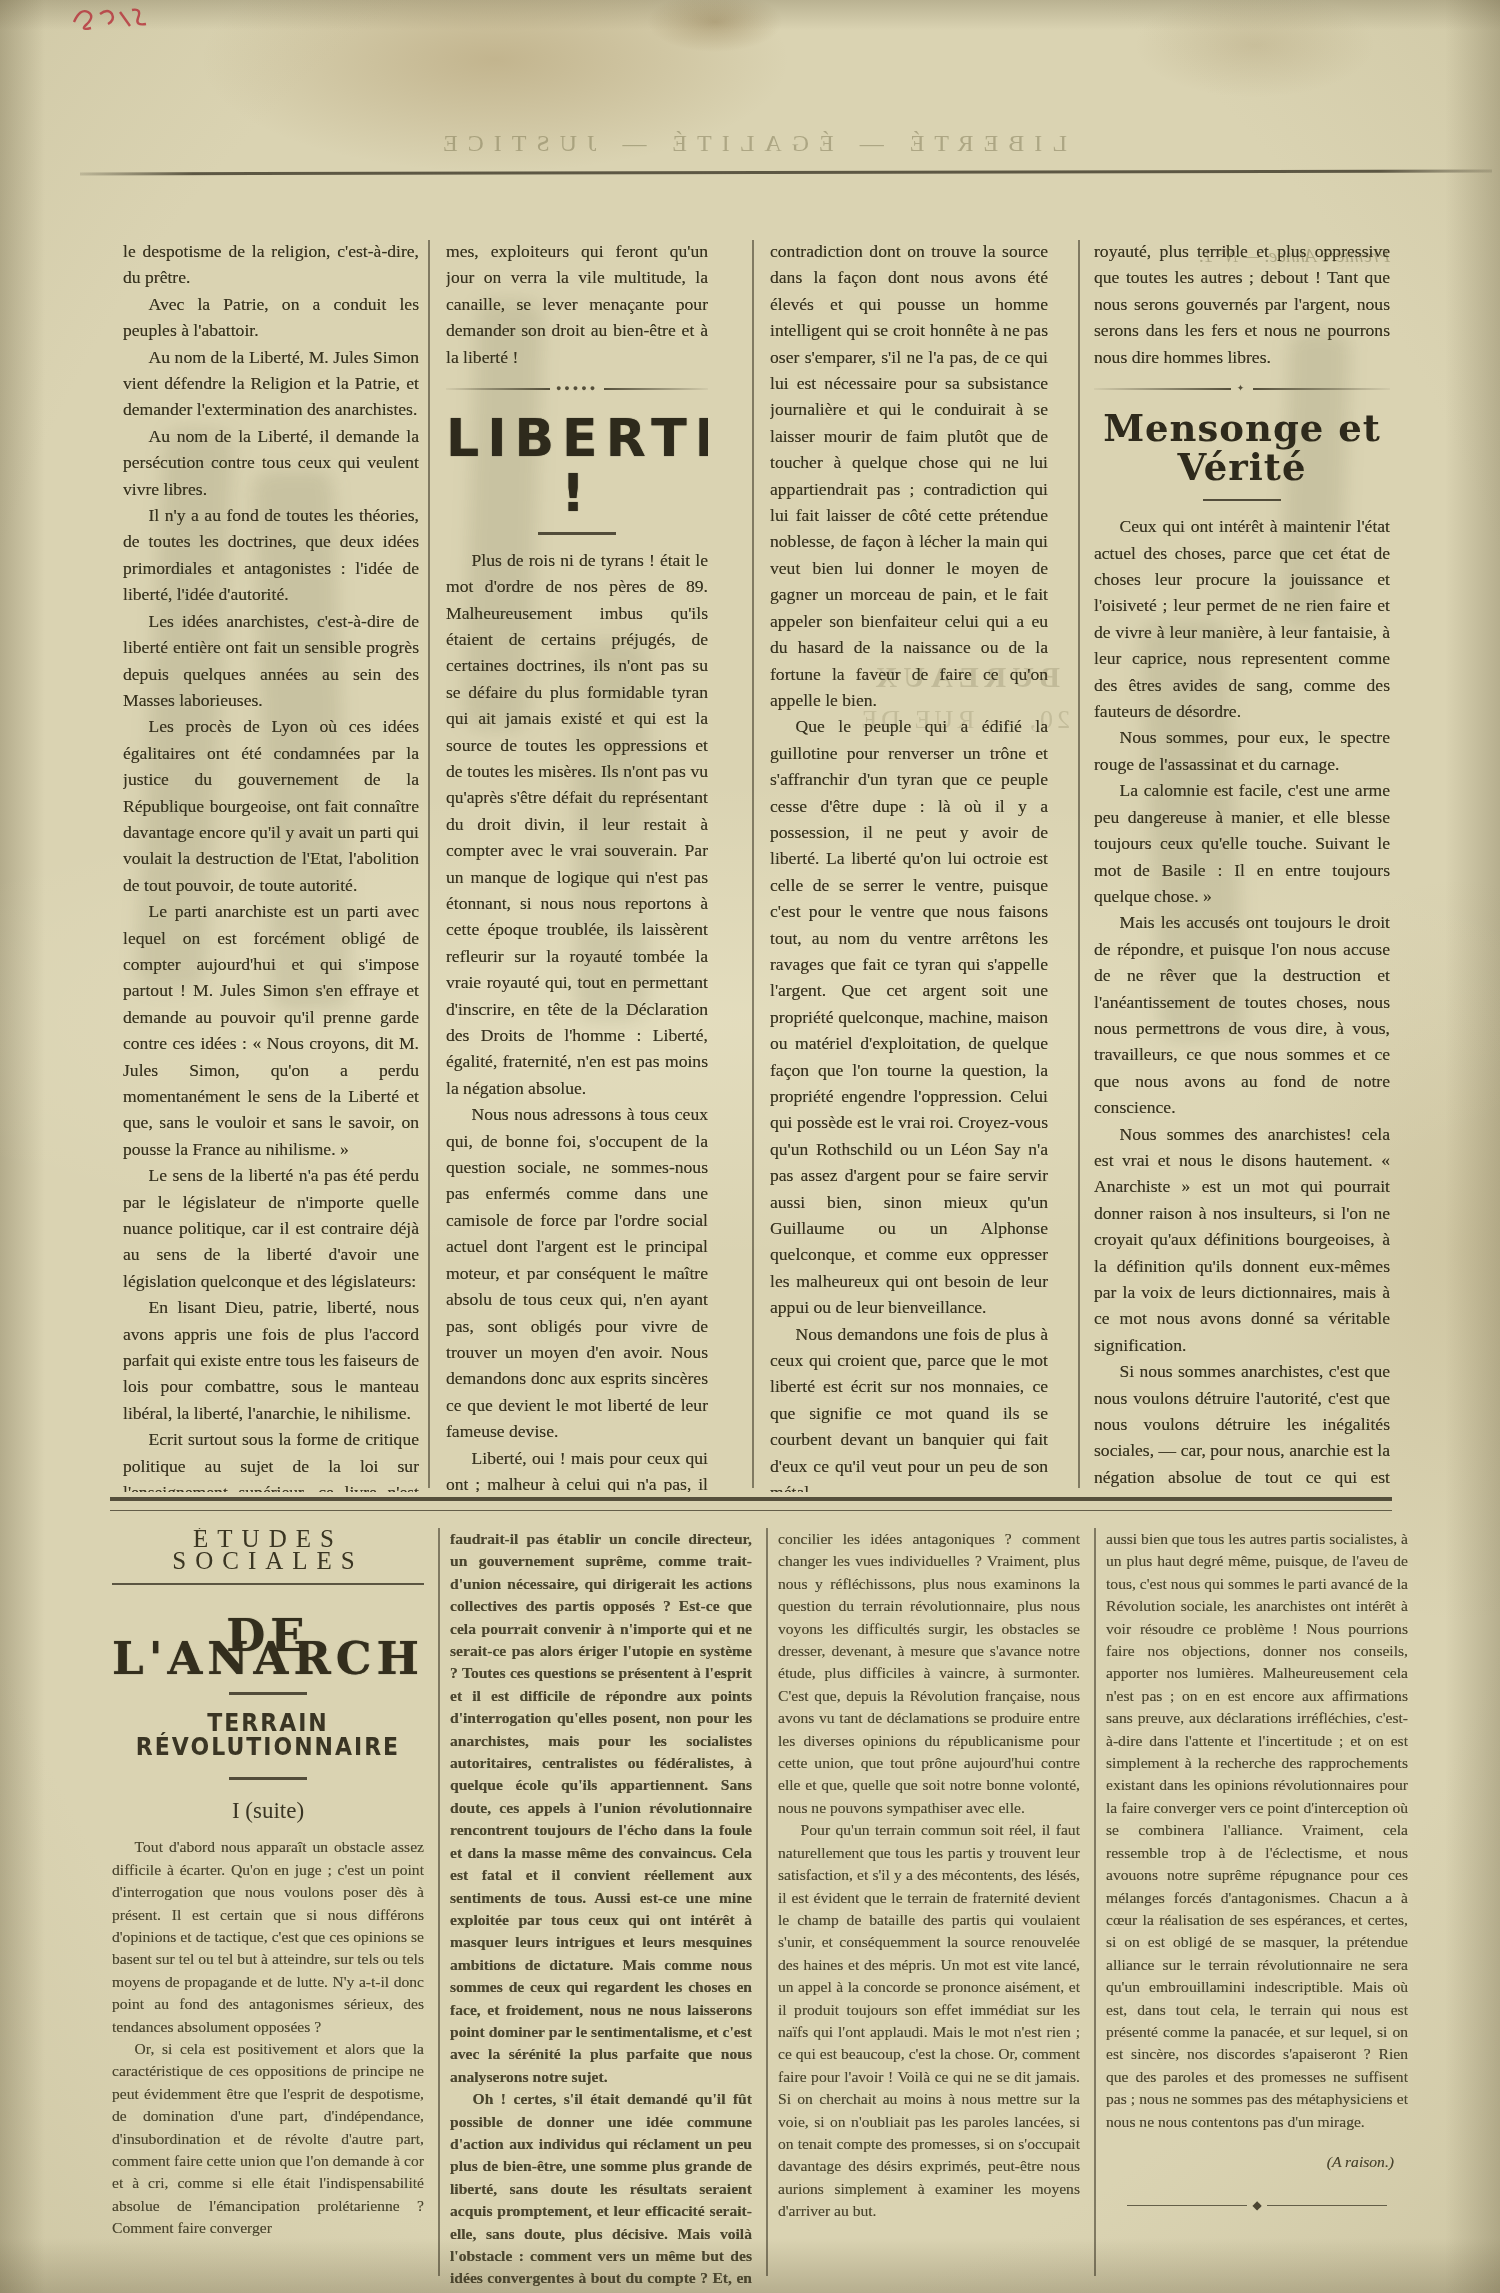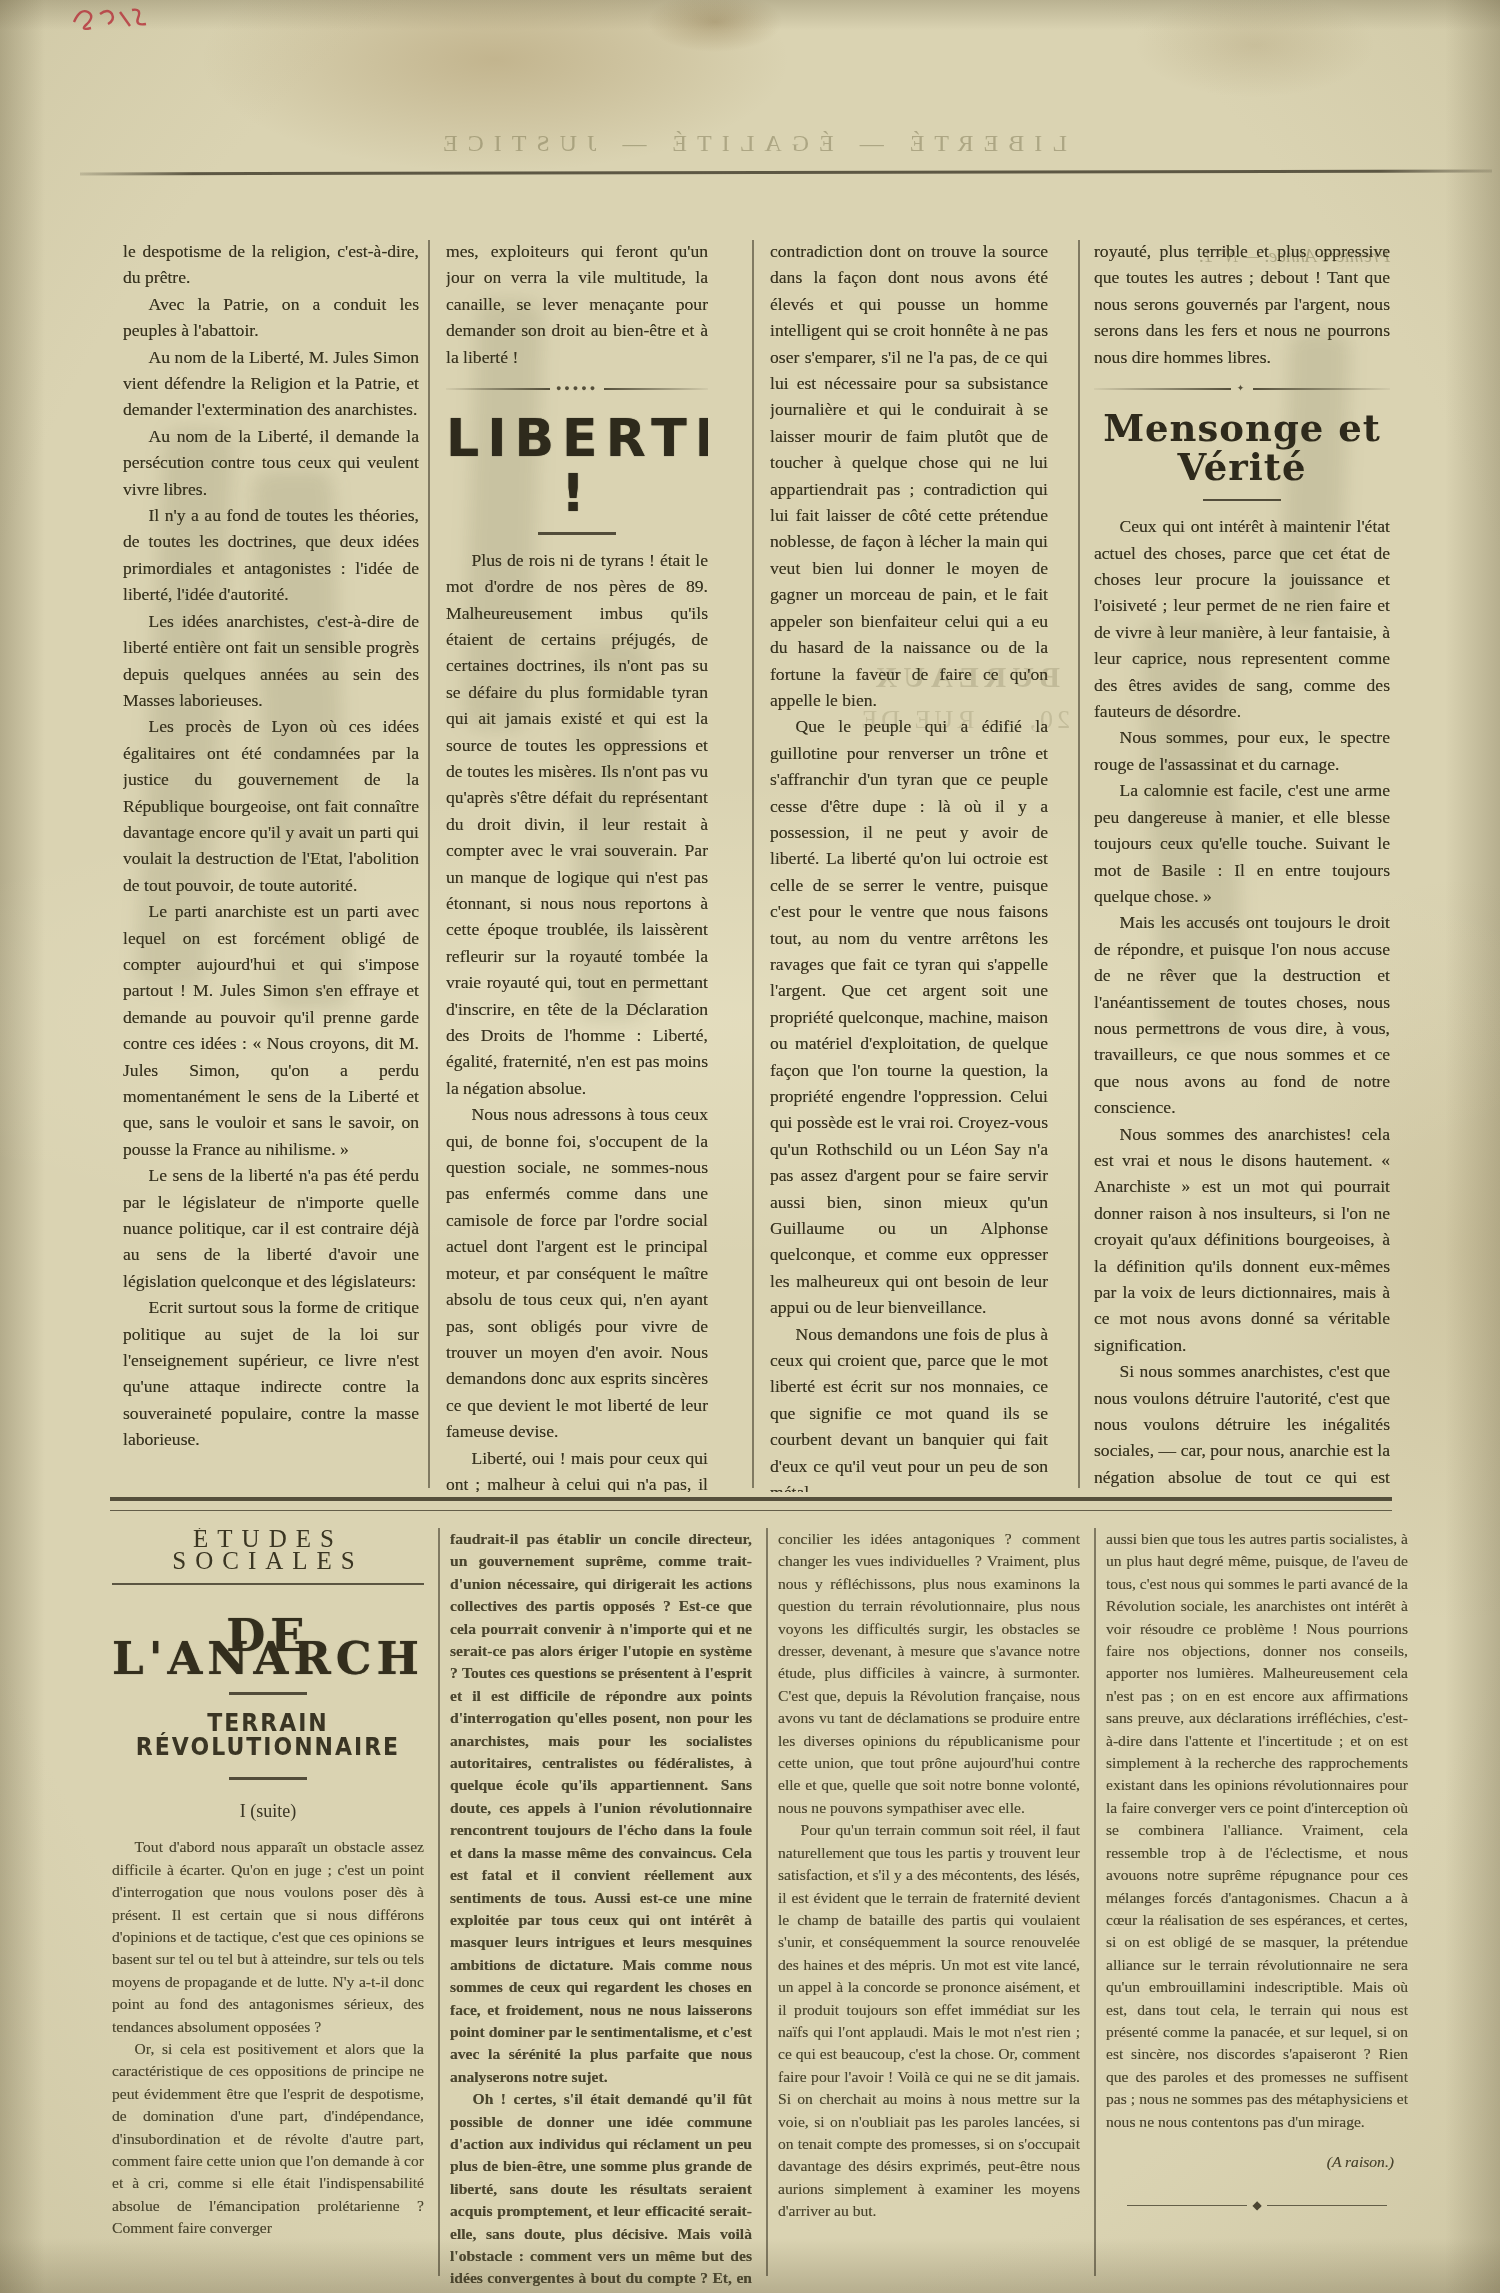--- a/index.html
+++ b/index.html
@@ -49,21 +49,21 @@
     text-shadow:0 0 1px rgba(46,42,28,.8);}
   .headline-serif{font-family:"DejaVu Serif",serif;font-weight:bold;text-align:center;
     font-size:37px;letter-spacing:1px;color:#2e2a1c;margin:16px 0 0;line-height:1.05;}
   .kicker{font-family:"Liberation Serif",serif;font-size:25px;letter-spacing:9px;text-align:center;
     color:#3a3522;margin:0;}
   .kicker-rule{height:2.5px;background:rgba(48,43,28,.75);margin:10px 0 0;}
   .big-title{font-family:"DejaVu Serif",serif;font-weight:bold;font-size:45px;letter-spacing:5px;
     text-align:center;color:#332e1d;margin:40px 0 0;text-shadow:0 0 1px rgba(40,36,22,.7);}
   .subtitle{font-family:"DejaVu Sans",sans-serif;font-weight:bold;font-size:22px;letter-spacing:2px;
     text-align:center;color:#3a3524;margin:18px 0 0;transform:scaleY(1.1);}
-  .part-label{font-size:18px;text-align:center;margin:20px 0 14px;color:#3a3524;}
+  .part-label{font-size:23px;text-align:center;margin:20px 0 14px;color:#3a3524;}
   .continued{text-align:right;font-style:italic;margin-top:18px;padding-right:14px;color:#413c28;}
   
   .redmark{position:absolute;left:70px;top:2px;}
 </style>
 </head>
 <body>
 
 <div id="paper">
 
   <svg class="redmark" width="90" height="34" viewBox="0 0 90 34">
@@ -91,20 +91,21 @@
   <div class="col top-col" style="left:123px;width:296px;">
       <p class="par noind">le despotisme de la religion, c'est-à-dire, du prêtre.</p>
       <p class="par">Avec la Patrie, on a conduit les peuples à l'abattoir.</p>
       <p class="par">Au nom de la Liberté, M. Jules Simon vient défendre la Religion et la Patrie, et demander l'extermination des anarchistes.</p>
       <p class="par">Au nom de la Liberté, il demande la persécution contre tous ceux qui veulent vivre libres.</p>
       <p class="par">Il n'y a au fond de toutes les théories, de toutes les doctrines, que deux idées primordiales et antagonistes : l'idée de liberté, l'idée d'autorité.</p>
       <p class="par">Les idées anarchistes, c'est-à-dire de liberté entière ont fait un sensible progrès depuis quelques années au sein des Masses laborieuses.</p>
       <p class="par">Les procès de Lyon où ces idées égalitaires ont été condamnées par la justice du gouvernement de la République bourgeoise, ont fait connaître davantage encore qu'il y avait un parti qui voulait la destruction de l'Etat, l'abolition de tout pouvoir, de toute autorité.</p>
       <p class="par">Le parti anarchiste est un parti avec lequel on est forcément obligé de compter aujourd'hui et qui s'impose partout ! M. Jules Simon s'en effraye et demande au pouvoir qu'il prenne garde contre ces idées : « Nous croyons, dit M. Jules Simon, qu'on a perdu momentanément le sens de la Liberté et que, sans le vouloir et sans le savoir, on pousse la France au nihilisme. »</p>
       <p class="par">Le sens de la liberté n'a pas été perdu par le législateur de n'importe quelle nuance politique, car il est contraire déjà au sens de la liberté d'avoir une législation quelconque et des législateurs:</p>
+      <p class="par">En lisant Dieu, patrie, liberté, nous avons appris une fois de plus l'accord parfait qui existe entre tous les faiseurs de lois pour combattre, sous le manteau libéral, la liberté, l'anarchie, le nihilisme.</p>
       <p class="par">Ecrit surtout sous la forme de critique politique au sujet de la loi sur l'enseignement supérieur, ce livre n'est qu'une attaque indirecte contre la souveraineté populaire, contre la masse laborieuse.</p>
     </div>
 
   <div class="col top-col" style="left:446px;width:262px;">
     <div>
         <p class="par noind">mes, exploiteurs qui feront qu'un jour on verra la vile multitude, la canaille, se lever menaçante pour demander son droit au bien-être et à la liberté !</p>
       </div>
     <div class="orn">
       <span class="bar"></span>
         <span class="mid">●●●●●</span>

